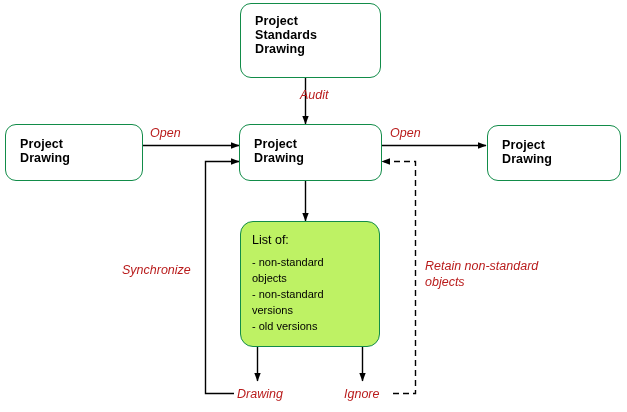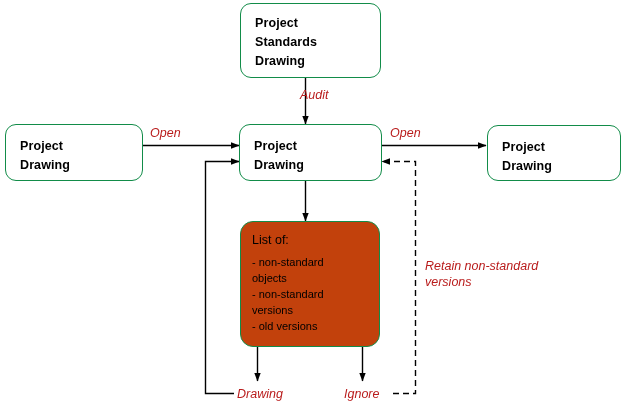--- a/index.html
+++ b/index.html
@@ -27,39 +27,39 @@
   .node {
     position: absolute;
     box-sizing: border-box;
     border: 1.6px solid #128c49;
     border-radius: 11px;
     background: #ffffff;
     font-family: "Liberation Sans", sans-serif;
     font-weight: bold;
     font-size: 12.5px;
     color: #000000;
-    line-height: 19px;
+    line-height: 14px;
     letter-spacing: 0.1px;
     padding: 16px;
   }
   .node .node-text {
     position: absolute;
     white-space: pre-line;
   }
   .node-pstd .node-text { left: 14px; top: 10px; }
   .node-left .node-text { left: 14px; top: 12px; }
   .node-center .node-text { left: 14px; top: 12px; }
   .node-right .node-text { left: 14px; top: 12px; }
 
   .listbox {
     position: absolute;
     box-sizing: border-box;
     border: 1.6px solid #128c49;
     border-radius: 13px;
-    background: #c2410c;
+    background: #bef264;
   }
   .listbox .list-title {
     position: absolute;
     left: 11px;
     top: 11px;
     font-family: "Liberation Sans", sans-serif;
     font-size: 12.5px;
     color: #000000;
     white-space: nowrap;
   }
@@ -141,21 +141,22 @@
       versions
 -  old versions</span>
   </div>
 
   <span class="edge-label" style="left:300px; top:87px;">Audit</span>
 
   <span class="edge-label" style="left:150px; top:125px;">Open</span>
 
   <span class="edge-label" style="left:390px; top:125px;">Open</span>
 
+  <span class="edge-label" style="left:122px; top:262px;">Synchronize</span>
 
   <span class="edge-label" style="left:425px; top:258px;">Retain non-standard
-versions</span>
+objects</span>
 
   <span class="edge-label" style="left:237px; top:386px;">Drawing</span>
 
   <span class="edge-label" style="left:344px; top:386px;">Ignore</span>
 
 </div>
 
 </body></html>

